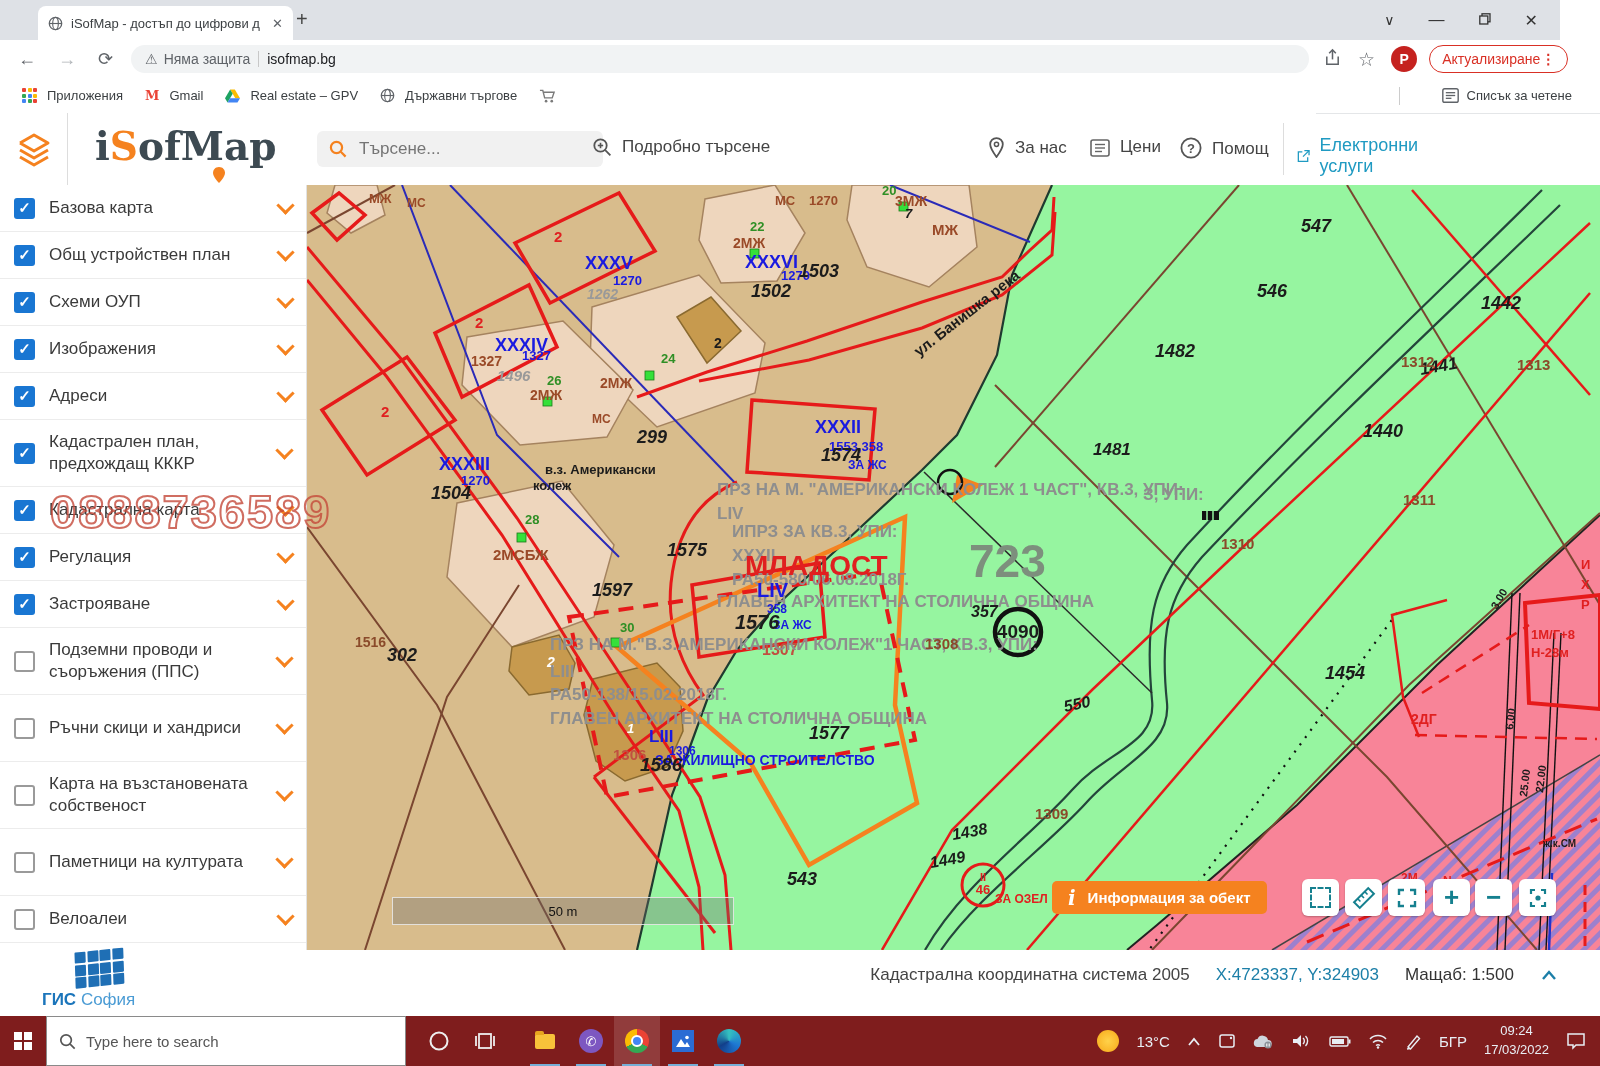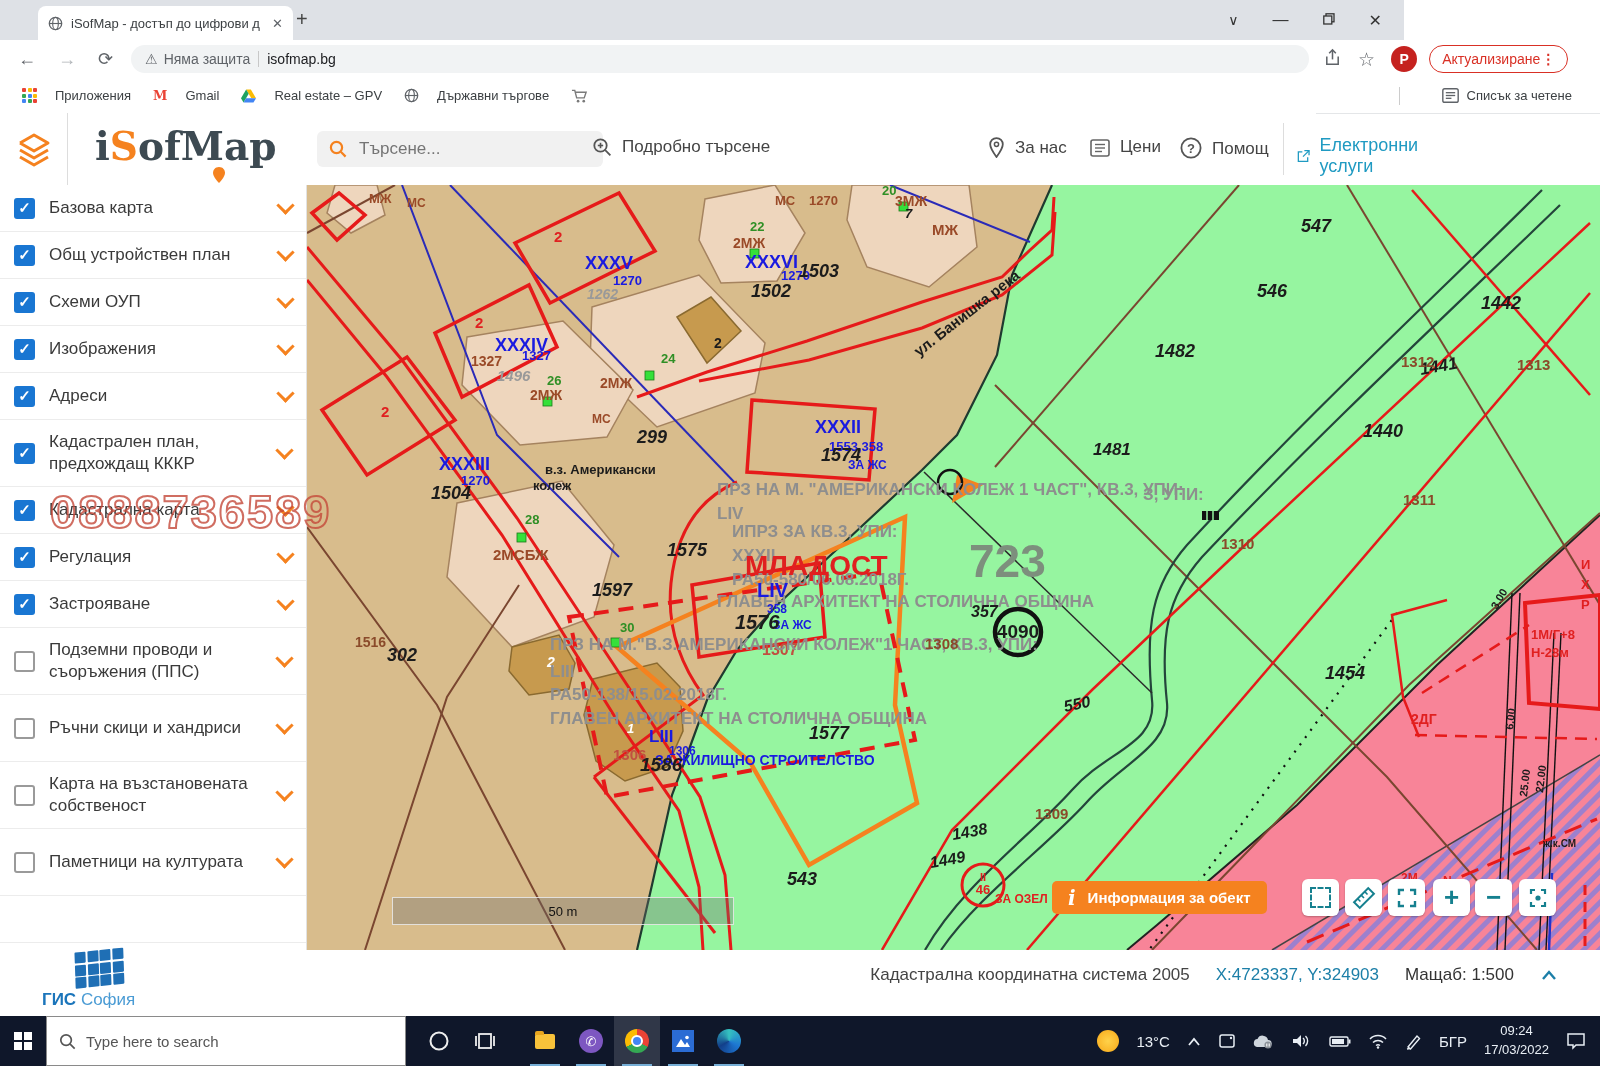--- a/index.html
+++ b/index.html
@@ -1,40 +1,40 @@
 <!DOCTYPE html>
 <html><head>
 <meta charset="utf-8">
 <style>
   html,body{margin:0;padding:0;width:1600px;height:1066px;overflow:hidden;
     font-family:"Liberation Sans",sans-serif;background:#fff;position:relative}
   .abs{position:absolute}
   
-  .tabbar{left:0;top:0;width:1404px;height:40px;background:#dee1e6}
+  .tabbar{left:0;top:0;width:1560px;height:40px;background:#dee1e6}
   .tab{position:absolute;left:38px;top:6px;width:235px;height:34px;background:#fff;
     border-radius:8px 8px 0 0;display:flex;align-items:center;padding:0 10px;gap:8px}
   .tab-title{font-size:13px;color:#3c4043;white-space:nowrap;overflow:hidden;flex:1}
   .tab-x{color:#5f6368;font-size:13px}
   .newtab{position:absolute;left:296px;top:8px;font-size:20px;color:#444}
   .winctl{position:absolute;top:0;height:40px;display:flex;align-items:center;gap:34px;right:22px;color:#333}
   .addrbar{left:0;top:40px;width:1600px;height:38px;background:#fff;display:flex;align-items:center}
   .navic{color:#5f6368;font-size:18px;margin-left:18px}
   .navic.dis{color:#b0b4b8}
   .omnibox{margin-left:18px;width:1150px;height:28px;background:#f1f3f4;border-radius:14px;
     display:flex;align-items:center;padding:0 14px;gap:8px;font-size:14px}
   .sec{color:#5f6368;display:flex;align-items:center;gap:6px}
   .odiv{width:1px;height:16px;background:#c8c8c8}
   .url{color:#202124;font-size:14px}
   .avatar{width:26px;height:26px;border-radius:50%;background:#c5221f;color:#fff;font-size:14px;
     display:flex;align-items:center;justify-content:center;margin-left:16px;font-weight:bold}
   .updbtn{margin-left:12px;height:26px;border:1.5px solid #d93025;border-radius:14px;display:flex;
     align-items:center;padding:0 12px;gap:1px;color:#d93025;font-size:14px;background:#fff}
   .bookbar{left:0;top:78px;width:1600px;height:35px;background:#fff;border-bottom:1px solid #e4e6e8;
     display:flex;align-items:center;font-size:13px;color:#3c4043}
-  .bm{display:flex;align-items:flex-end;gap:18px;margin-left:22px}
+  .bm{display:flex;align-items:flex-end;gap:10px;margin-left:22px}
   .grid9{display:grid;grid-template-columns:4px 4px 4px;grid-gap:1.5px}
   .grid9 i{width:4px;height:4px;border-radius:1px}
   .rlist{position:absolute;right:28px;display:flex;align-items:center;gap:8px;color:#3c4043}
   .bdiv{position:absolute;right:200px;width:1px;height:18px;background:#ccc}
   
   .apphdr{left:0;top:113px;width:1316px;height:72px;background:#fff;border-bottom:1px solid #d9d9d9}
   .lrail{position:absolute;left:0;top:0;width:67px;height:72px;border-right:1px solid #ddd;
     display:flex;align-items:center;justify-content:center}
   .logo{position:absolute;left:95px;top:10px;font-family:"DejaVu Serif",serif;font-weight:bold;font-size:39px;color:#3d4a52}
   .logo .or{color:#f5821f}
@@ -83,21 +83,21 @@
   
   .statusbar{left:0;top:950px;width:1600px;height:66px;background:#fff}
   .gislogo{position:absolute;left:75px;top:0px;width:52px;height:40px;display:grid;
     grid-template-columns:repeat(4,11px);grid-template-rows:repeat(3,11px);grid-gap:1.5px;transform:rotate(-6deg) skewX(-4deg)}
   .gislogo i{background:#1f6fb5;border-radius:1px}
   .gistext{position:absolute;left:42px;top:40px;font-size:17px;font-weight:bold;color:#1b75bb}
   .gistext span{font-weight:normal;color:#4a9bd4}
   .sbrow{position:absolute;right:42px;top:0;height:50px;display:flex;align-items:center;gap:26px;font-size:17px}
   .crs{color:#444}.coords{color:#1c7fa8}.mscale{color:#333}
   
-  .taskbar{left:0;top:1016px;width:1600px;height:50px;background:#0f172a;display:flex;align-items:center;color:#e8eef4}
+  .taskbar{left:0;top:1016px;width:1600px;height:50px;background:#7f1d1d;display:flex;align-items:center;color:#e8eef4}
   .tbs{width:46px;height:50px;display:flex;align-items:center;justify-content:center}
   .winlogo{display:grid;grid-template-columns:8px 8px;grid-gap:1.5px}
   .winlogo i{width:8px;height:8px;background:#fff}
   .tsearch{width:360px;height:50px;background:#fff;border:1px solid #8a8a8a;box-sizing:border-box;
     display:flex;align-items:center;gap:10px;padding:0 12px;color:#555;font-size:15px}
   .ticon{width:46px;height:50px;display:flex;align-items:center;justify-content:center;position:relative}
   .ticon.run::after{content:"";position:absolute;bottom:0;left:8px;right:8px;height:2.5px;background:#76aed6}
   .ticon.active{background:rgba(255,255,255,.14)}
   .tray{margin-left:auto;display:flex;align-items:center;gap:17px;padding-right:14px;font-size:15px}
   .clock{text-align:center;font-size:13px;line-height:1.45}
@@ -336,20 +336,25 @@
       <span class="chev"></span>
     </div>
     <div class="sitem" style="height: 66px;">
       <div class="cb off"></div>
       <span class="lab" style="max-width: 215px;">Карта на възстановената собственост</span>
       <span class="chev"></span>
     </div>
     <div class="sitem" style="height: 66px;">
       <div class="cb off"></div>
       <span class="lab" style="max-width: 215px;">Паметници на културата</span>
+      <span class="chev"></span>
+    </div>
+    <div class="sitem" style="height: 46px;">
+      <div class="cb off"></div>
+      <span class="lab">Велоалеи</span>
       <span class="chev"></span>
     </div>
     <div class="sitem" style="height: 46px;"></div>
   </div>
 
 <div class="abs wmark">0888736589</div>
 
 <div class="abs map">
 <svg width="1293" height="765" viewBox="0 0 1293 765" preserveAspectRatio="none">
   <defs>

